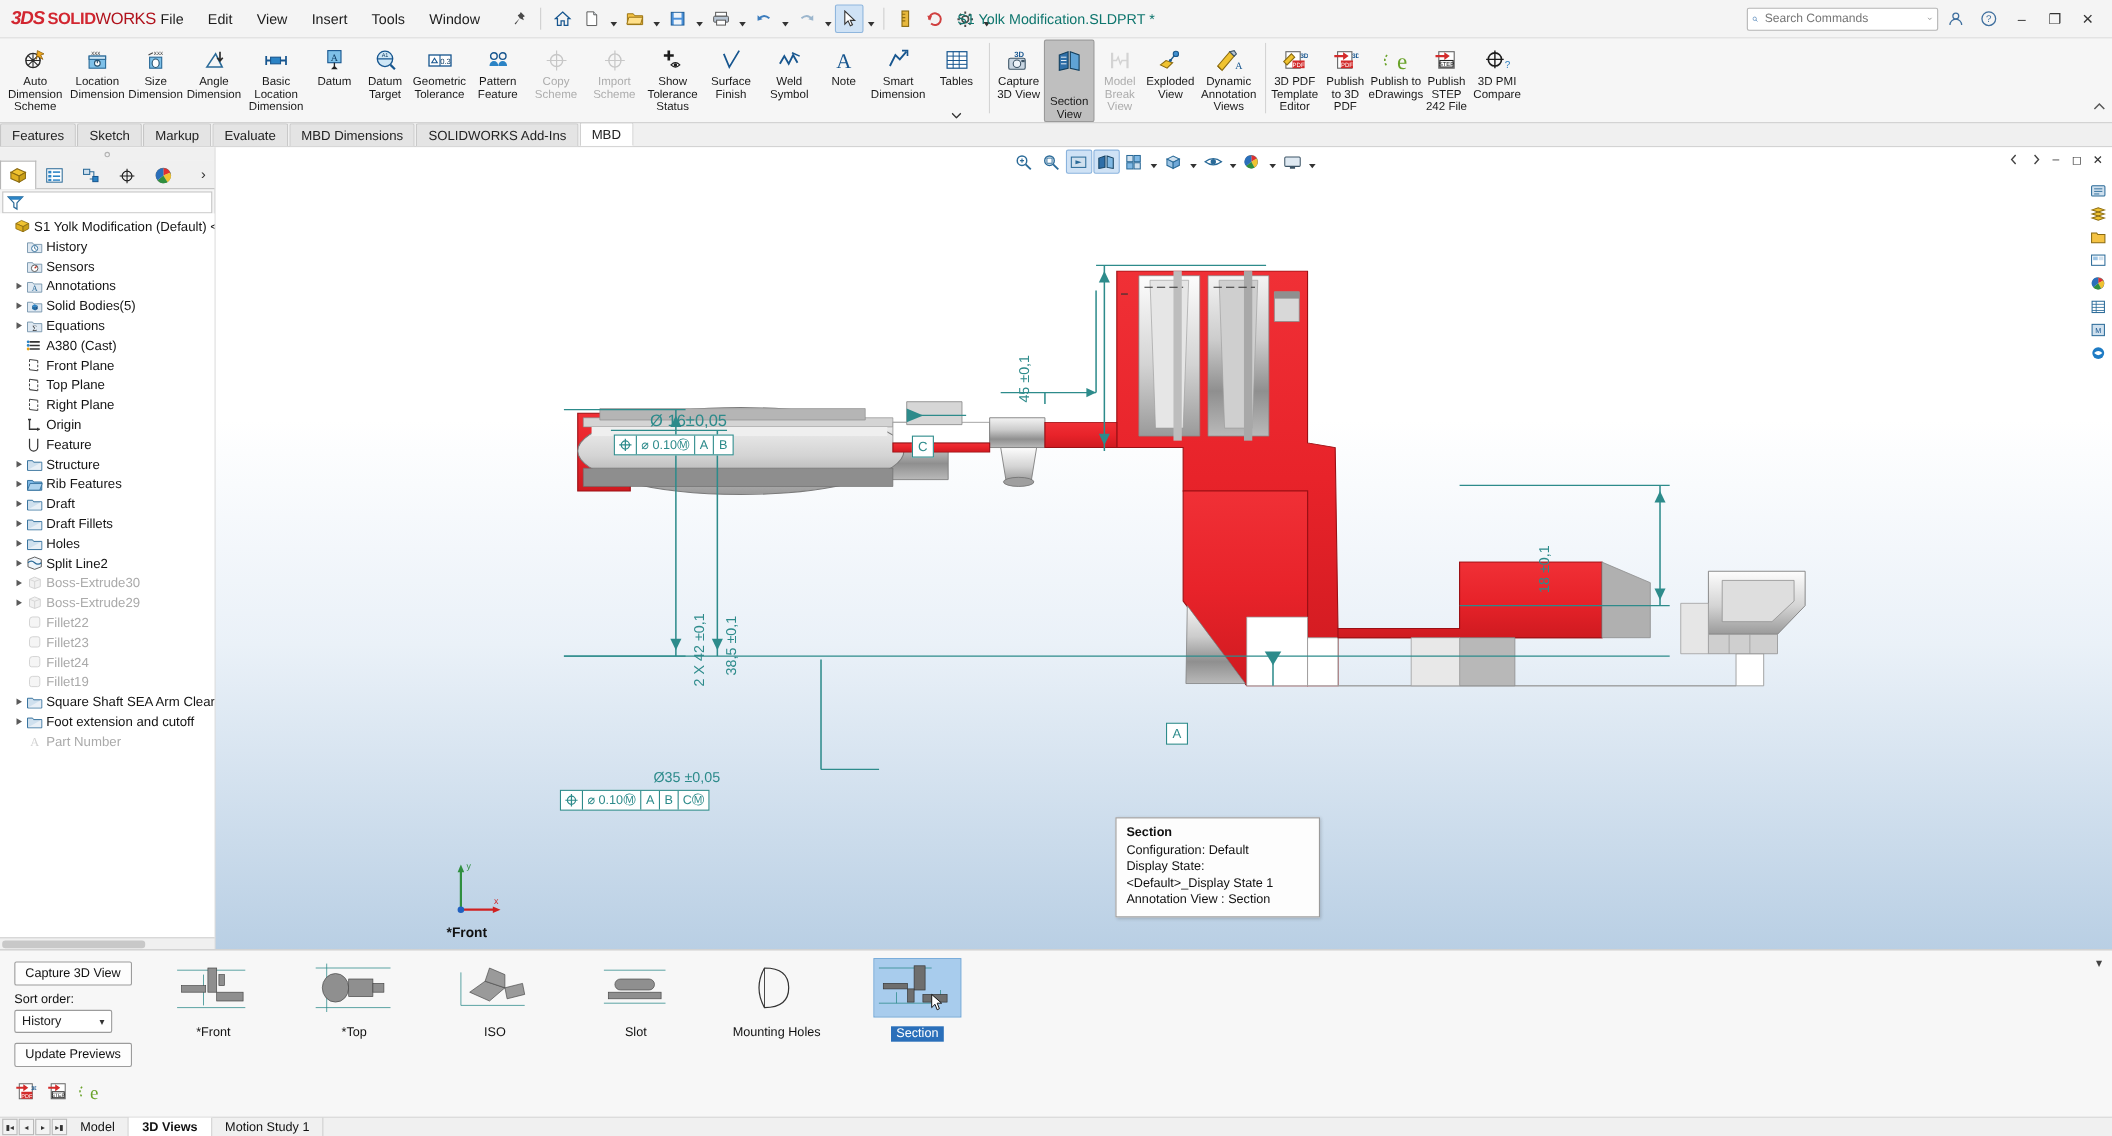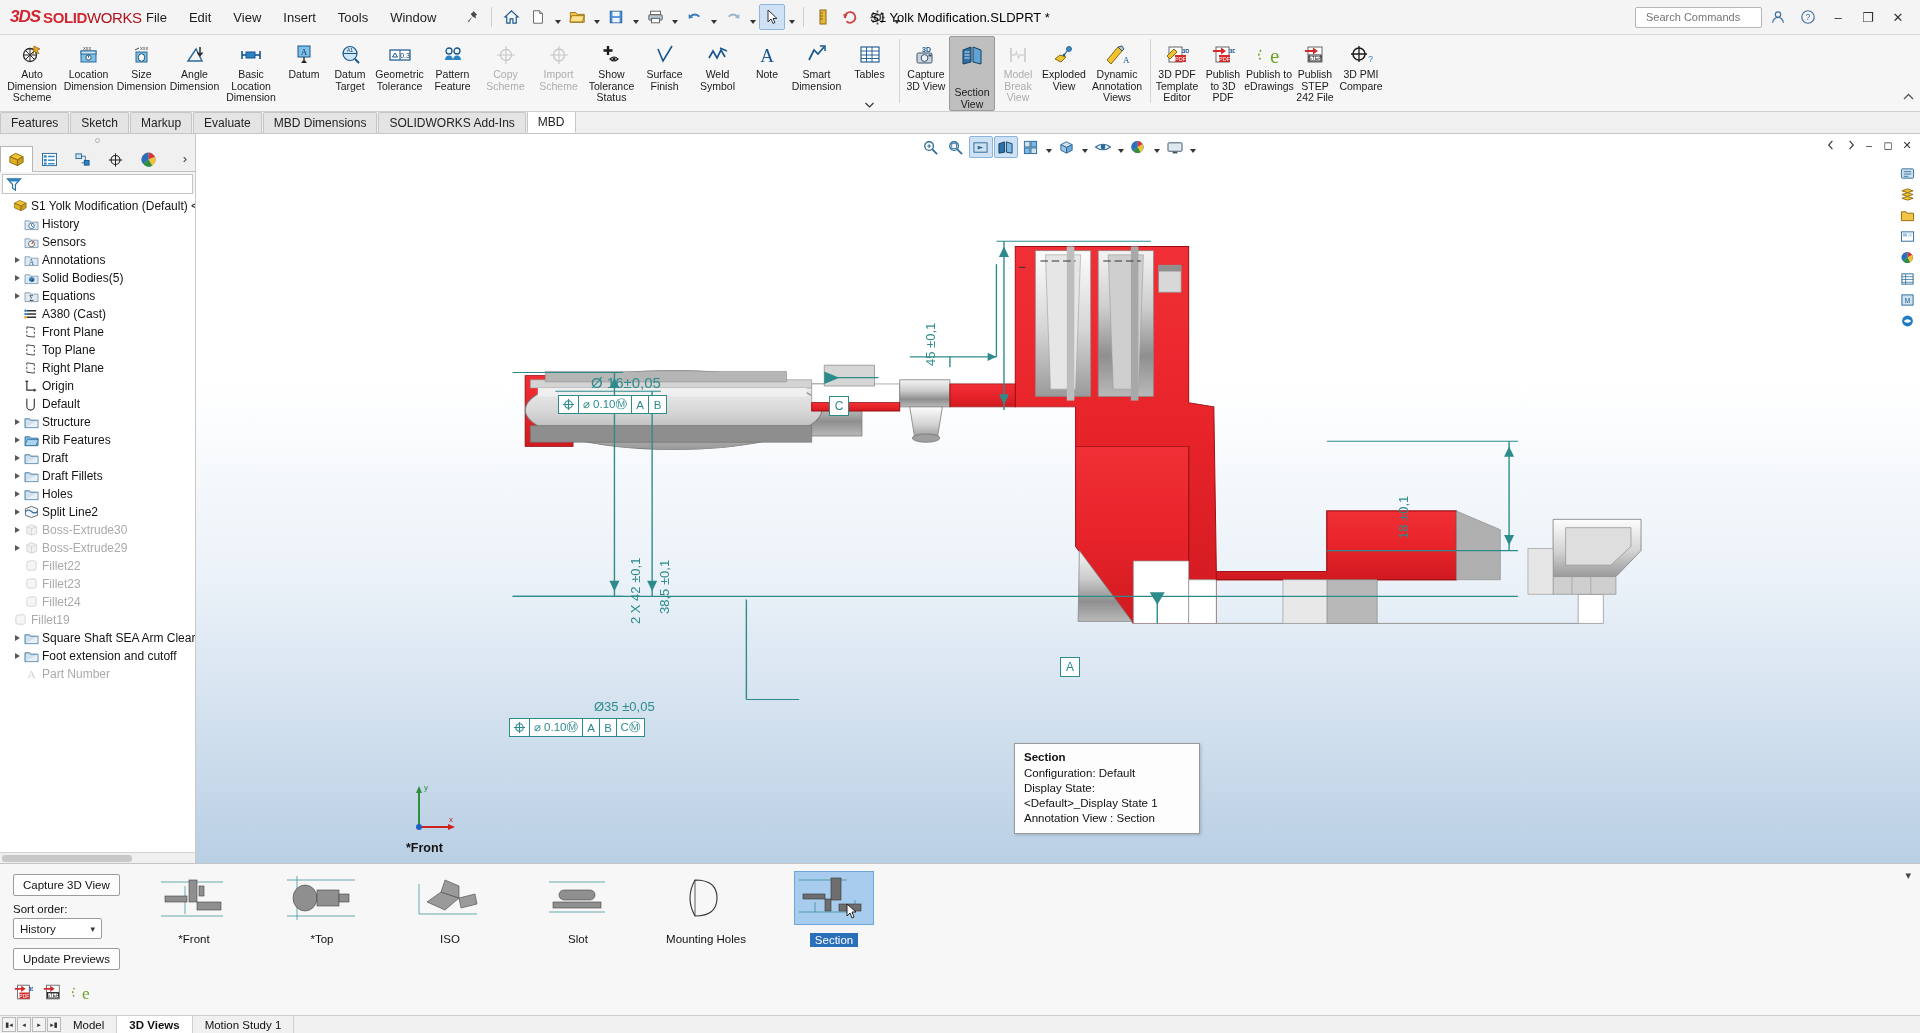--- a/index.html
+++ b/index.html
@@ -24,24 +24,24 @@
   .sw-logo .solid { color:#d22630; font-weight:bold; font-size:15px; margin-left:3px; letter-spacing:-0.4px;}
   .sw-logo .works { color:#b0121c; font-weight:normal; font-size:15px; letter-spacing:-0.4px;}
   .menubar { display:flex; align-items:center; height:100%; }
   .menubar .mi { padding: 0 11px; height:100%; display:flex; align-items:center; font-size:13px; color:#1c1c1c; cursor:default;}
   .tb-tools { display:flex; align-items:center; margin-left: 12px; gap:1px; }
   .tb-btn { width:26px; height:26px; display:flex; align-items:center; justify-content:center; position:relative; border:1px solid transparent; border-radius:2px;}
   .tb-btn.pressed { background:#cfe2f5; border-color:#8fb6dd; }
   .tb-caret { width:11px; height:26px; display:flex; align-items:flex-end; justify-content:center; padding-bottom:6px; }
   .tb-caret::after { content:""; border-left:3px solid transparent; border-right:3px solid transparent; border-top:4px solid #333; }
   .tb-sep { width:1px; height:20px; background:#cfcfcf; margin:0 5px; }
-  .doc-title { position:absolute; left:0; right:0; text-align:center; font-size:13px; color:#000000; pointer-events:none;}
+  .doc-title { position:absolute; left:0; right:0; text-align:center; font-size:13px; color:#0f766e; pointer-events:none;}
   .title-right { margin-left:auto; display:flex; align-items:center; padding-right:8px; gap:2px;}
   .searchbox {
-    width: 127px; height:21px; border:1px solid #b5b5b5; background:#fff; border-radius:2px;
+    width: 174px; height:21px; border:1px solid #b5b5b5; background:#fff; border-radius:2px;
     display:flex; align-items:center; padding:0 4px; gap:4px; font-size:11px; color:#777;
   }
   .searchbox input { border:0; outline:0; flex:1; font-size:11px; color:#555; font-family:inherit; background:transparent;}
   .win-btn { width:28px; height:24px; display:flex; align-items:center; justify-content:center; color:#333; font-size:13px;}
 
   
   .ribbon {
     height: 77px; background:#f6f6f6; border-bottom:1px solid #d0d0d0;
     display:flex; align-items:stretch; padding-left:2px; position:relative; flex:0 0 77px;
   }
@@ -795,21 +795,21 @@
             </div>
             <div class="tlbl">Origin</div>
           </div>
           <div class="trow" style="padding-left: 11px;">
             <div class="tw"></div>
             <div class="tico">
               <svg width="15" height="14" viewBox="0 0 16 15">
                 <path d="M3 2 v8 a4 4 0 0 0 8 0 V2" fill="none" stroke="#333" stroke-width="1.2"></path>
               </svg>
             </div>
-            <div class="tlbl">Default</div>
+            <div class="tlbl">Feature</div>
           </div>
           <div class="trow" style="padding-left: 11px;">
             <div class="tw has"></div>
             <div class="tico">
               <svg width="15" height="13" viewBox="0 0 16 14">
                 <path d="M1 3 h5 l1 1.5 h8 v8 h-14 z" fill="#cfe0ee" stroke="#2a6a98" stroke-width="0.9"></path>
                 <path d="M1.6 12 L14.4 4.8 v7.2 z" fill="#e8eff6"></path>
               </svg>
             </div>
             <div class="tlbl">Structure</div>
@@ -904,21 +904,21 @@
           </div>
           <div class="trow" style="padding-left: 11px;">
             <div class="tw"></div>
             <div class="tico" style="opacity: 0.45;">
               <svg width="15" height="14" viewBox="0 0 16 15">
                 <path d="M3 5 q0 -3 3 -3 h5 q2 0 2 2 v6 q0 2 -2 2 h-6 q-2 0 -2 -2 z" fill="#ebebeb" stroke="#999" stroke-width="0.9"></path>
               </svg>
             </div>
             <div class="tlbl dim">Fillet24</div>
           </div>
-          <div class="trow" style="">
+          <div class="trow" style="padding-left: 11px;">
             <div class="tw"></div>
             <div class="tico" style="opacity: 0.45;">
               <svg width="15" height="14" viewBox="0 0 16 15">
                 <path d="M3 5 q0 -3 3 -3 h5 q2 0 2 2 v6 q0 2 -2 2 h-6 q-2 0 -2 -2 z" fill="#ebebeb" stroke="#999" stroke-width="0.9"></path>
               </svg>
             </div>
             <div class="tlbl dim">Fillet19</div>
           </div>
           <div class="trow" style="padding-left: 11px;">
             <div class="tw has"></div>

